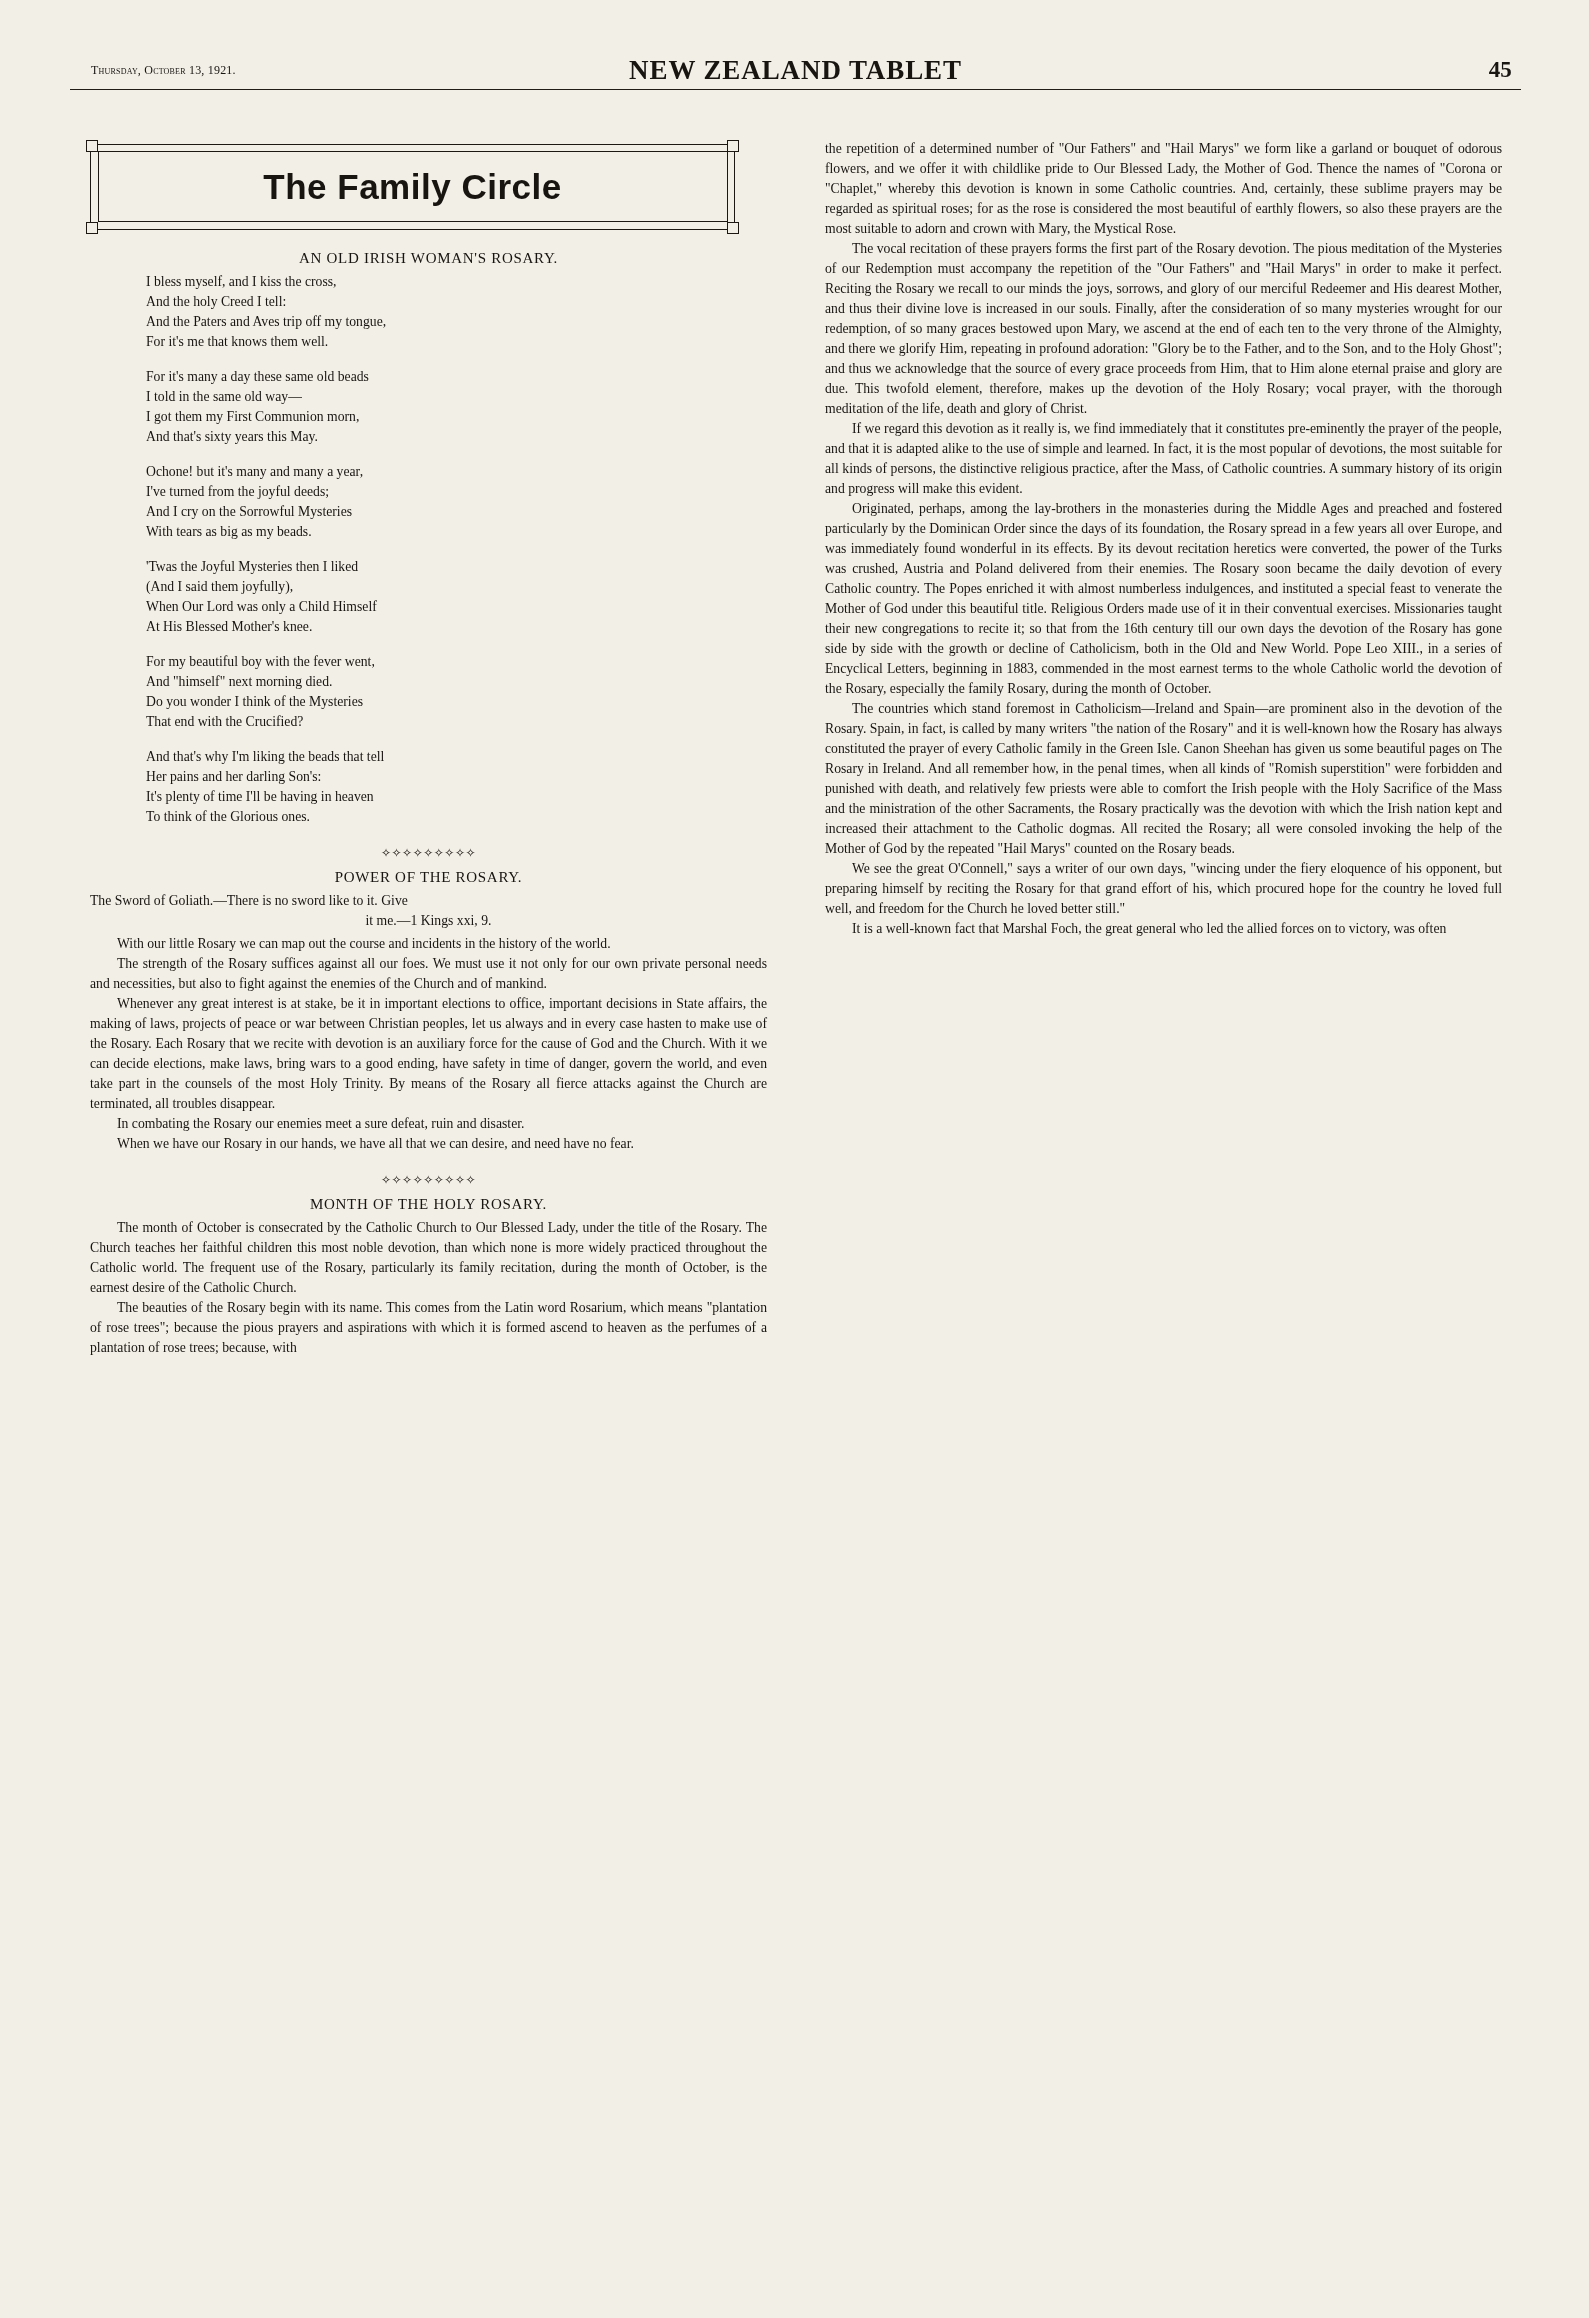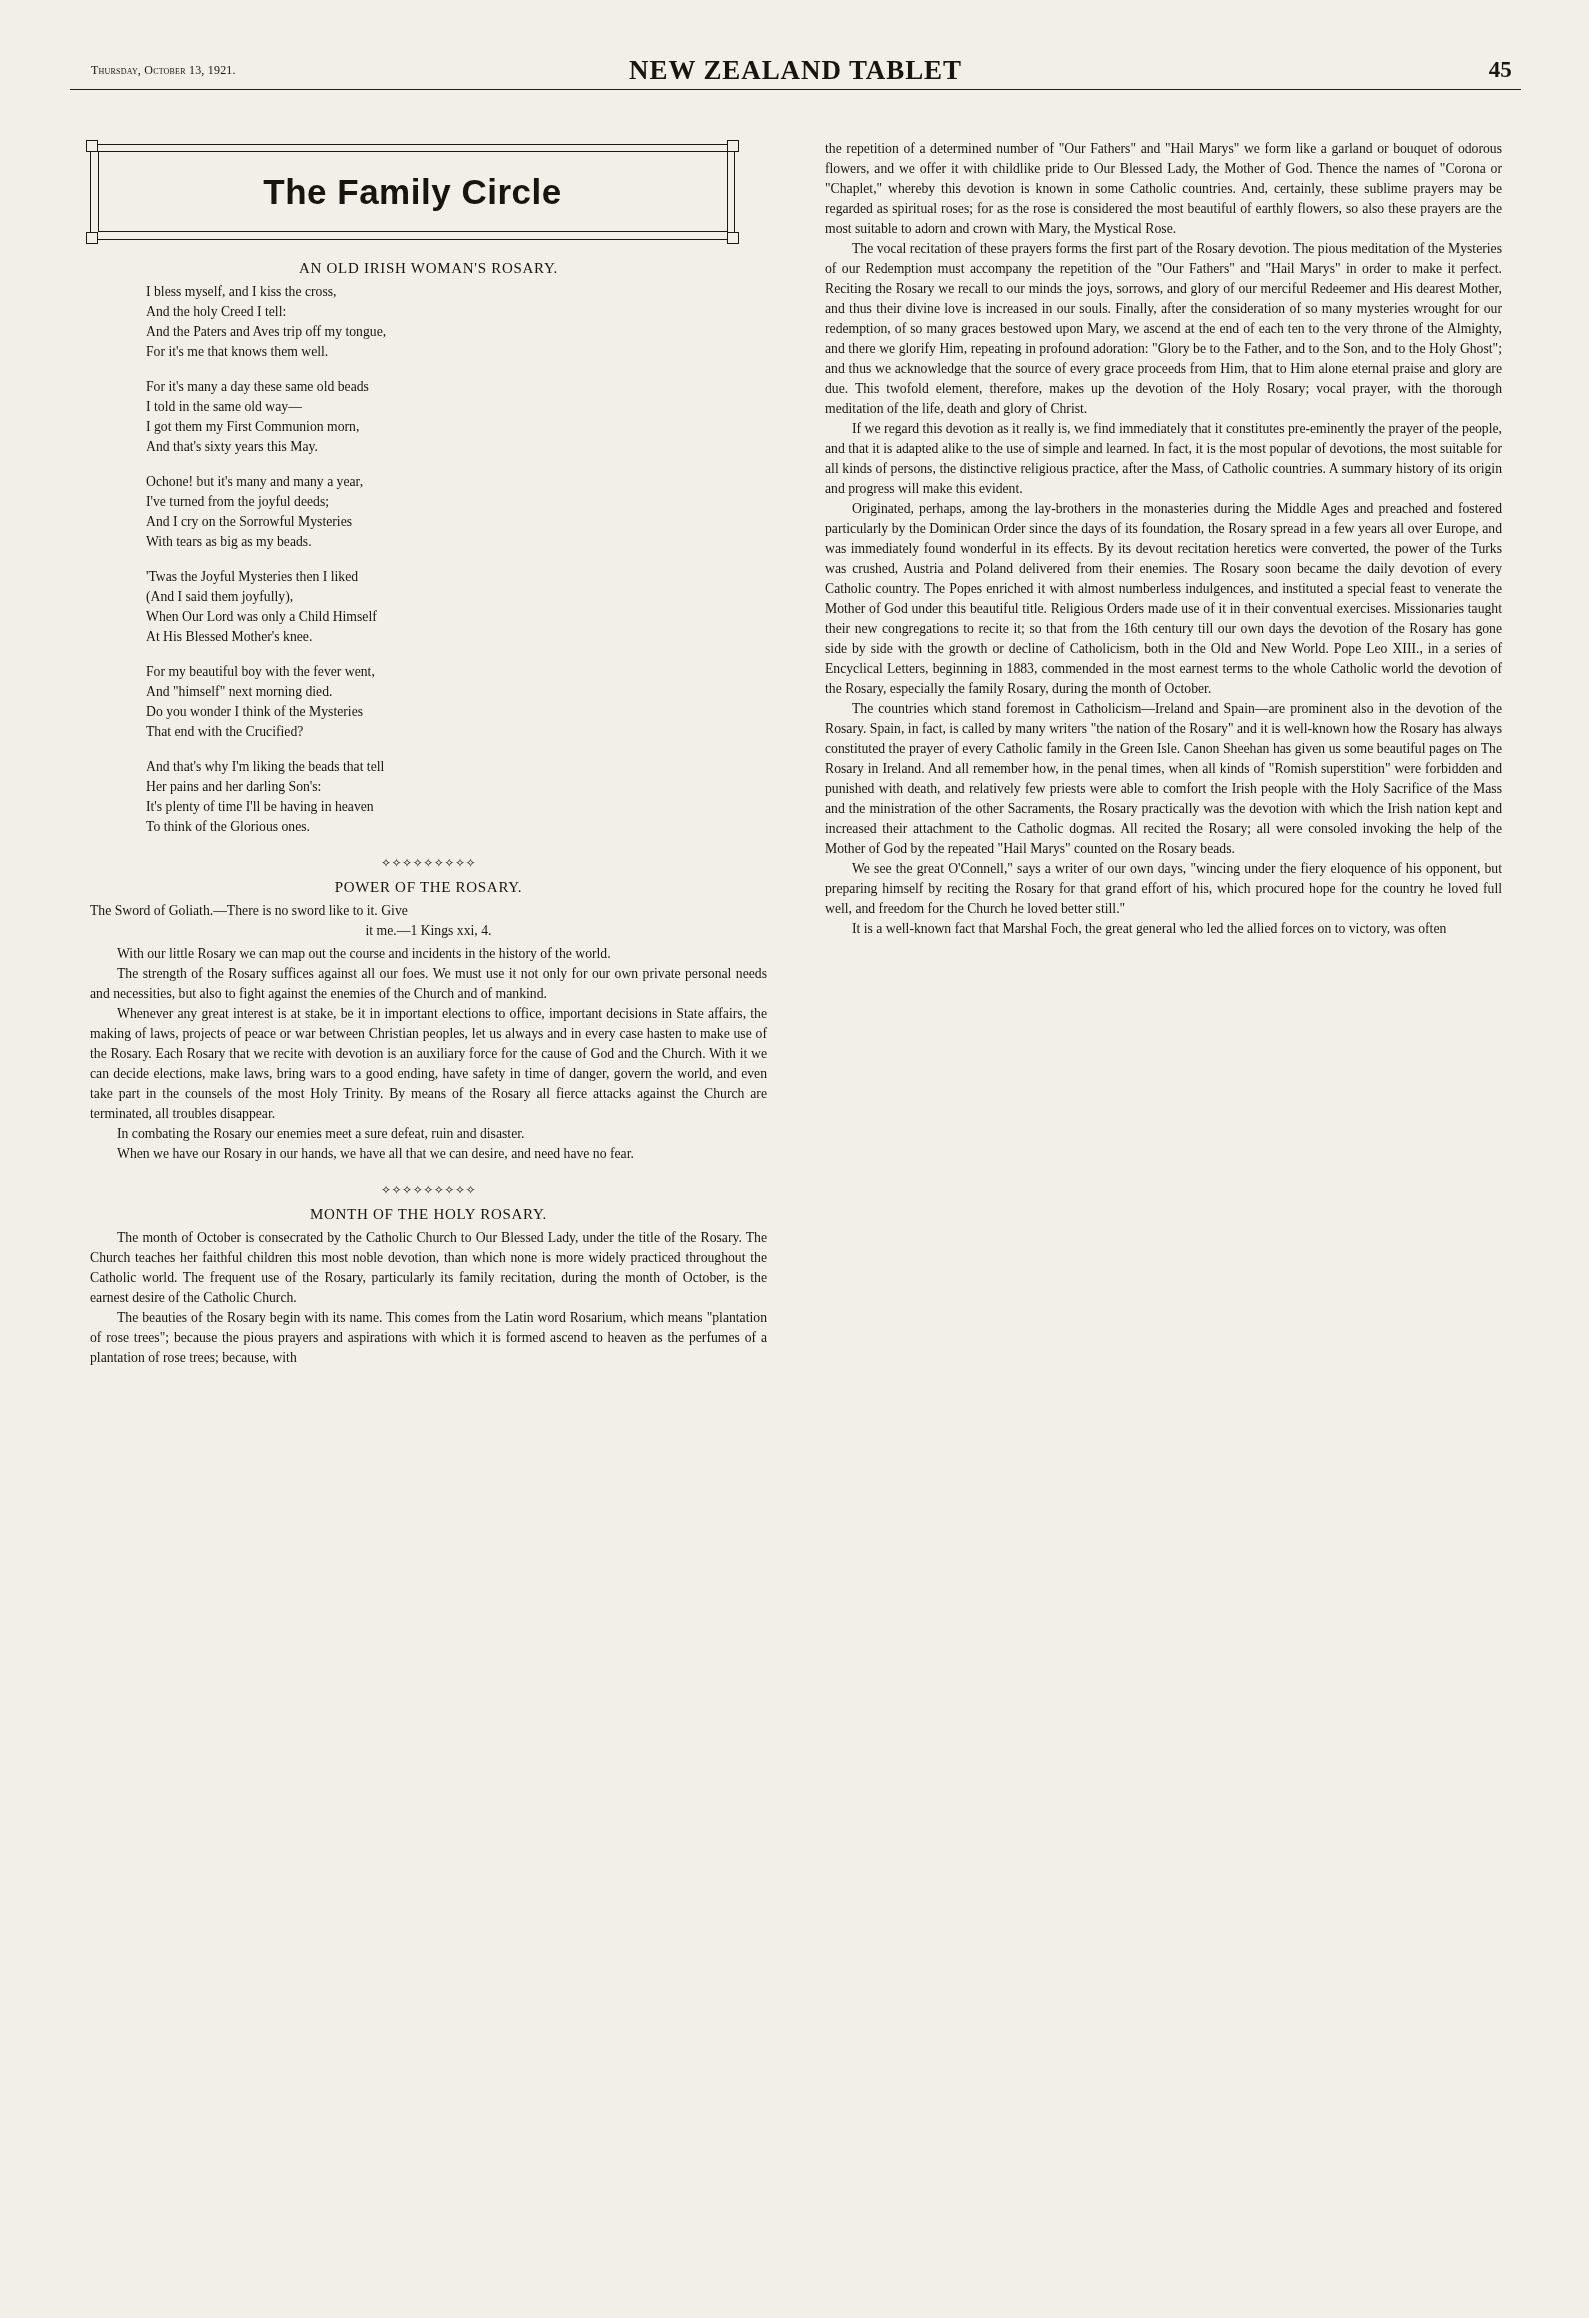--- a/index.html
+++ b/index.html
@@ -56,21 +56,21 @@
     text-align: justify;
   }
   .col.left { left: 90px; }
   .col.right { left: 809px; margin-left: 16px; }
 
   
   .fc-banner {
     position: relative;
     margin: 4.6px 0 18.5px 0;
     width: 645px;
-    height: 96px;
+    height: 86px;
     border: 1.9px solid #1d1812;
     box-sizing: border-box;
     background: #f2efe7;
   }
   .fc-banner .inner {
     position:absolute; left:6.5px; top:6.5px; right:6.5px; bottom:6.5px;
     border: 0.9px solid #1d1812;
     display:flex; align-items:center; justify-content:center;
   }
   .fc-banner .fc-title {
@@ -190,21 +190,21 @@
         <div>It's plenty of time I'll be having in heaven</div>
         <div>To think of the Glorious ones.</div>
       </div>
     </div>
 
     <div class="orn">✧✧✧✧✧✧✧✧✧</div>
     <h2 class="sec">POWER OF THE ROSARY.</h2>
 
     <p class="verse-lead">
       <span>The Sword of Goliath.—There is no sword like to it.  Give</span>
-      <span class="ctr">it me.—1 Kings xxi, 4.</span>
+      <span class="ctr">it me.—1 Kings xxi, 9.</span>
     </p>
 
     <p class="body">With our little Rosary we can map out the course and incidents in the history of the world.</p>
     <p class="body">The strength of the Rosary suffices against all our foes.  We must use it not only for our own private personal needs and necessities, but also to fight against the enemies of the Church and of mankind.</p>
     <p class="body">Whenever any great interest is at stake, be it in important elections to office, important decisions in State affairs, the making of laws, projects of peace or war between Christian peoples, let us always and in every case hasten to make use of the Rosary.  Each Rosary that we recite with devotion is an auxiliary force for the cause of God and the Church.  With it we can decide elections, make laws, bring wars to a good ending, have safety in time of danger, govern the world, and even take part in the counsels of the most Holy Trinity.  By means of the Rosary all fierce attacks against the Church are terminated, all troubles disappear.</p>
     <p class="body">In combating the Rosary our enemies meet a sure defeat, ruin and disaster.</p>
     <p class="body">When we have our Rosary in our hands, we have all that we can desire, and need have no fear.</p>
 
     <div class="orn">✧✧✧✧✧✧✧✧✧</div>
     <h2 class="sec">MONTH OF THE HOLY ROSARY.</h2>

